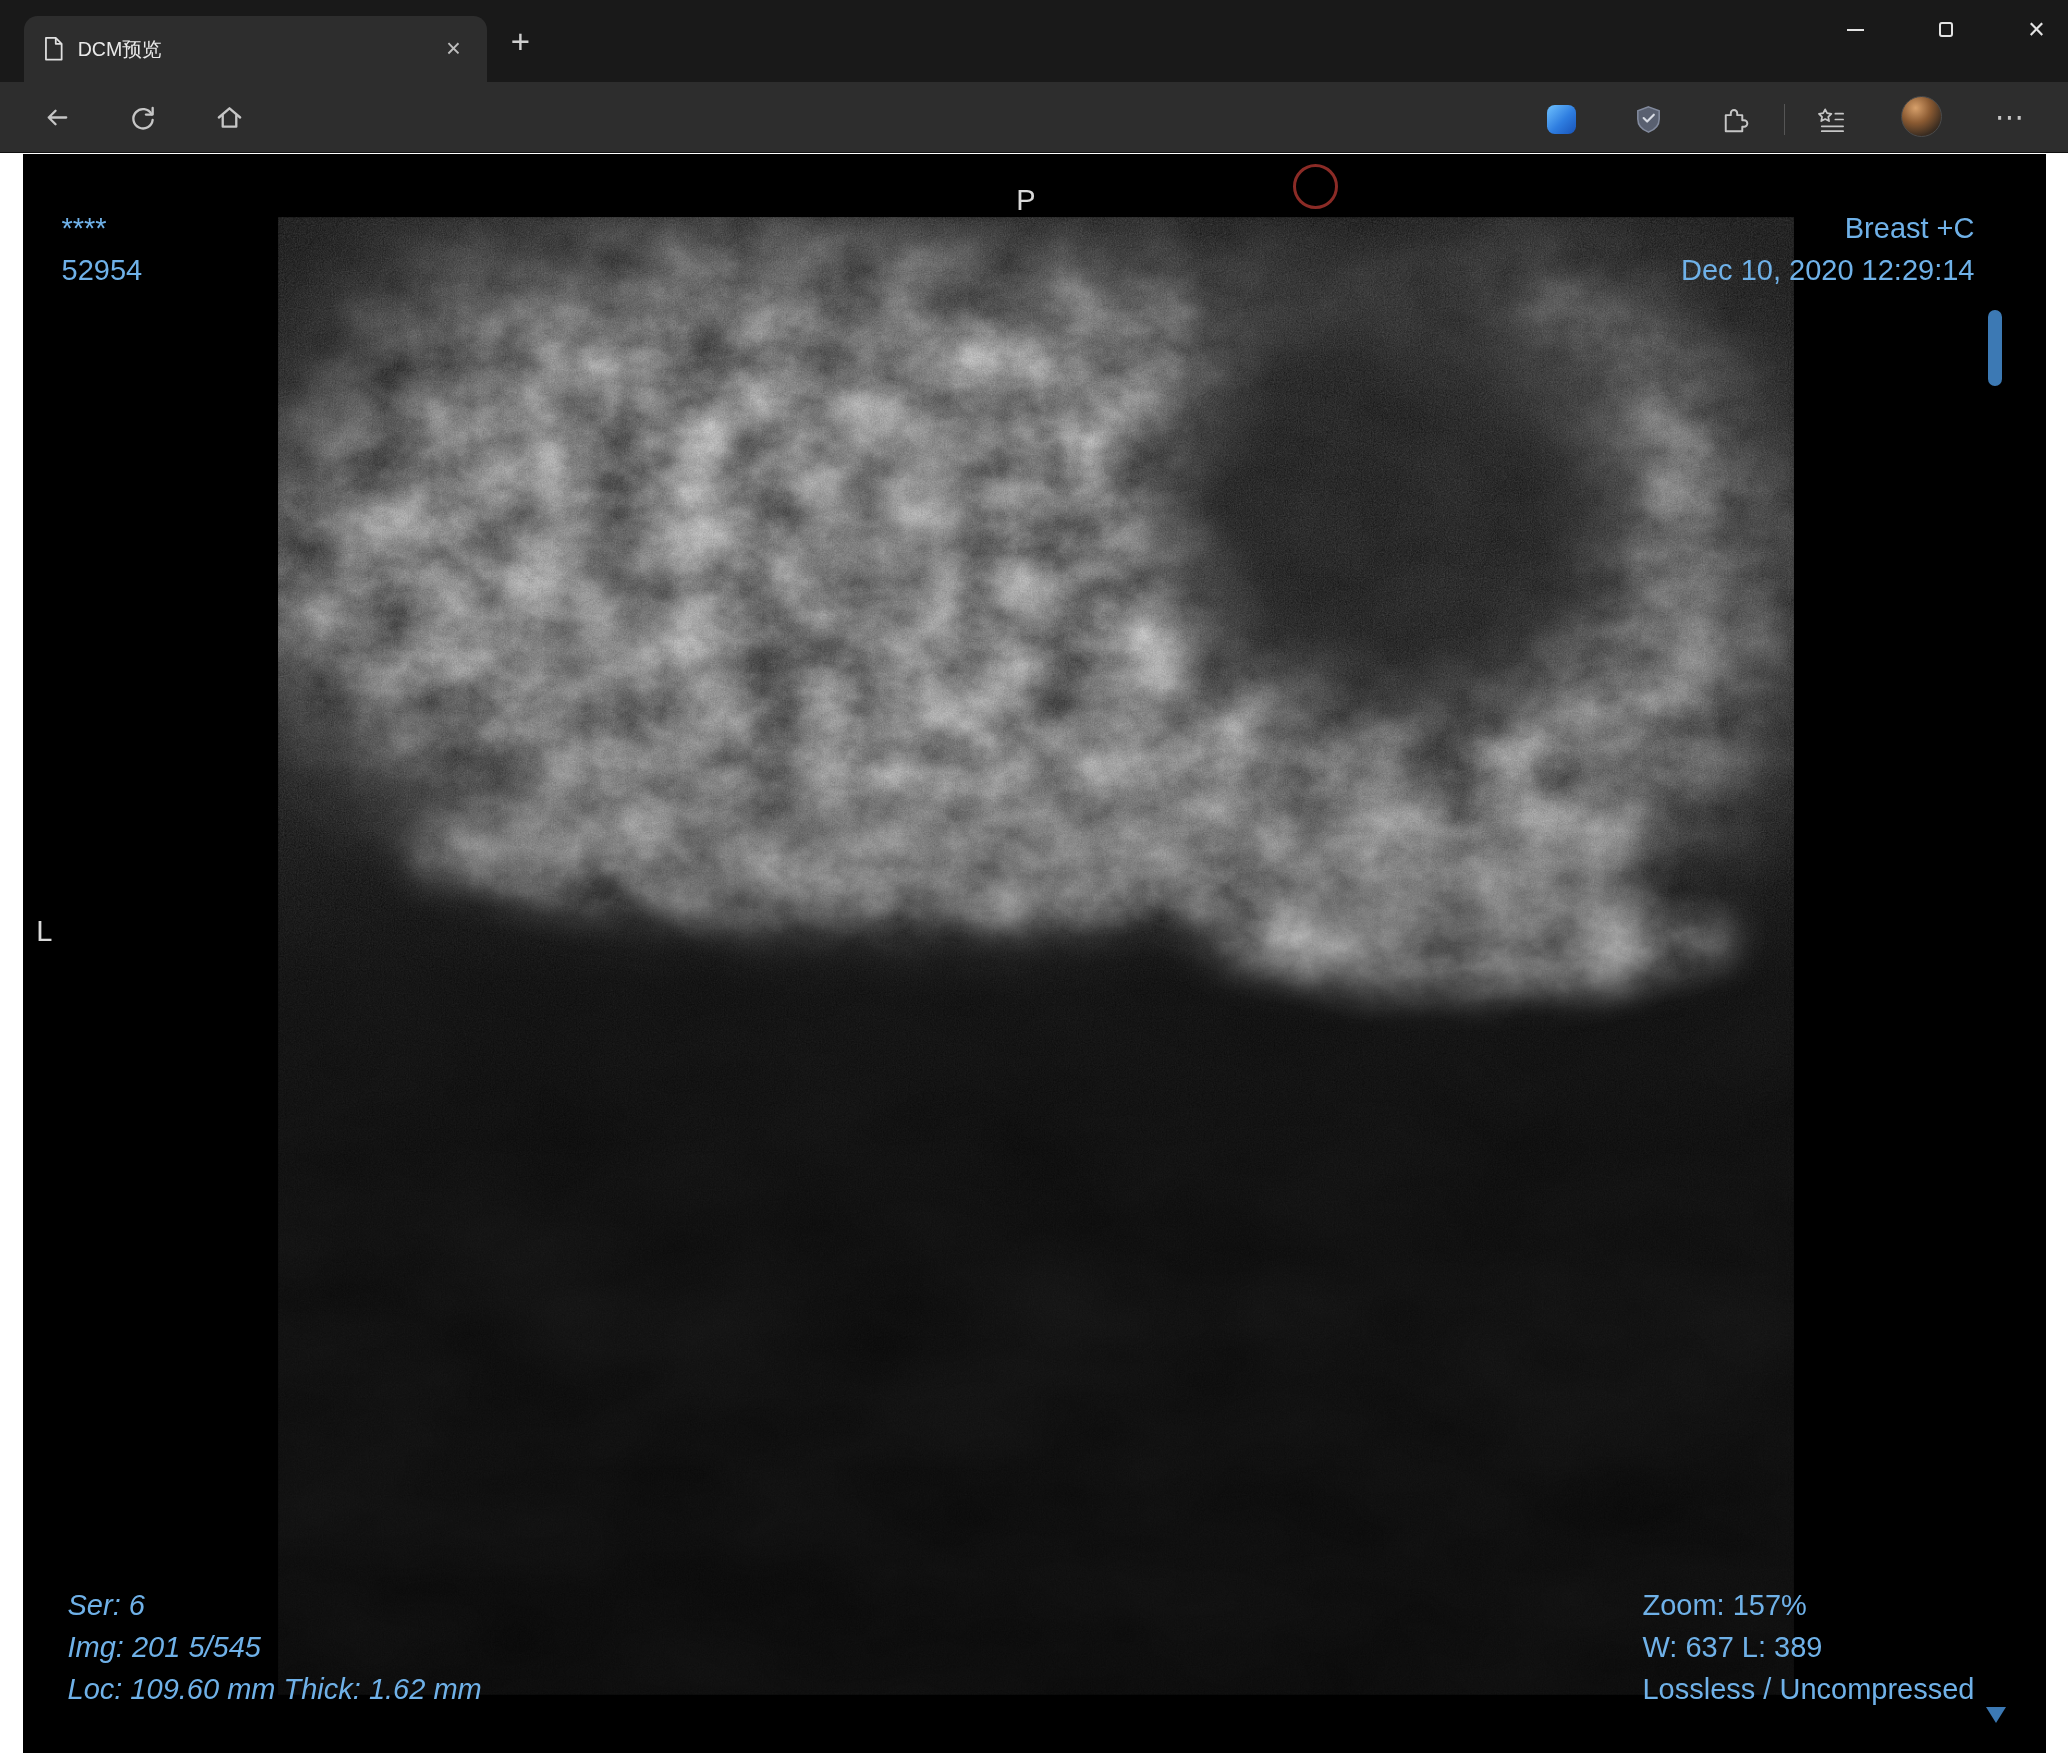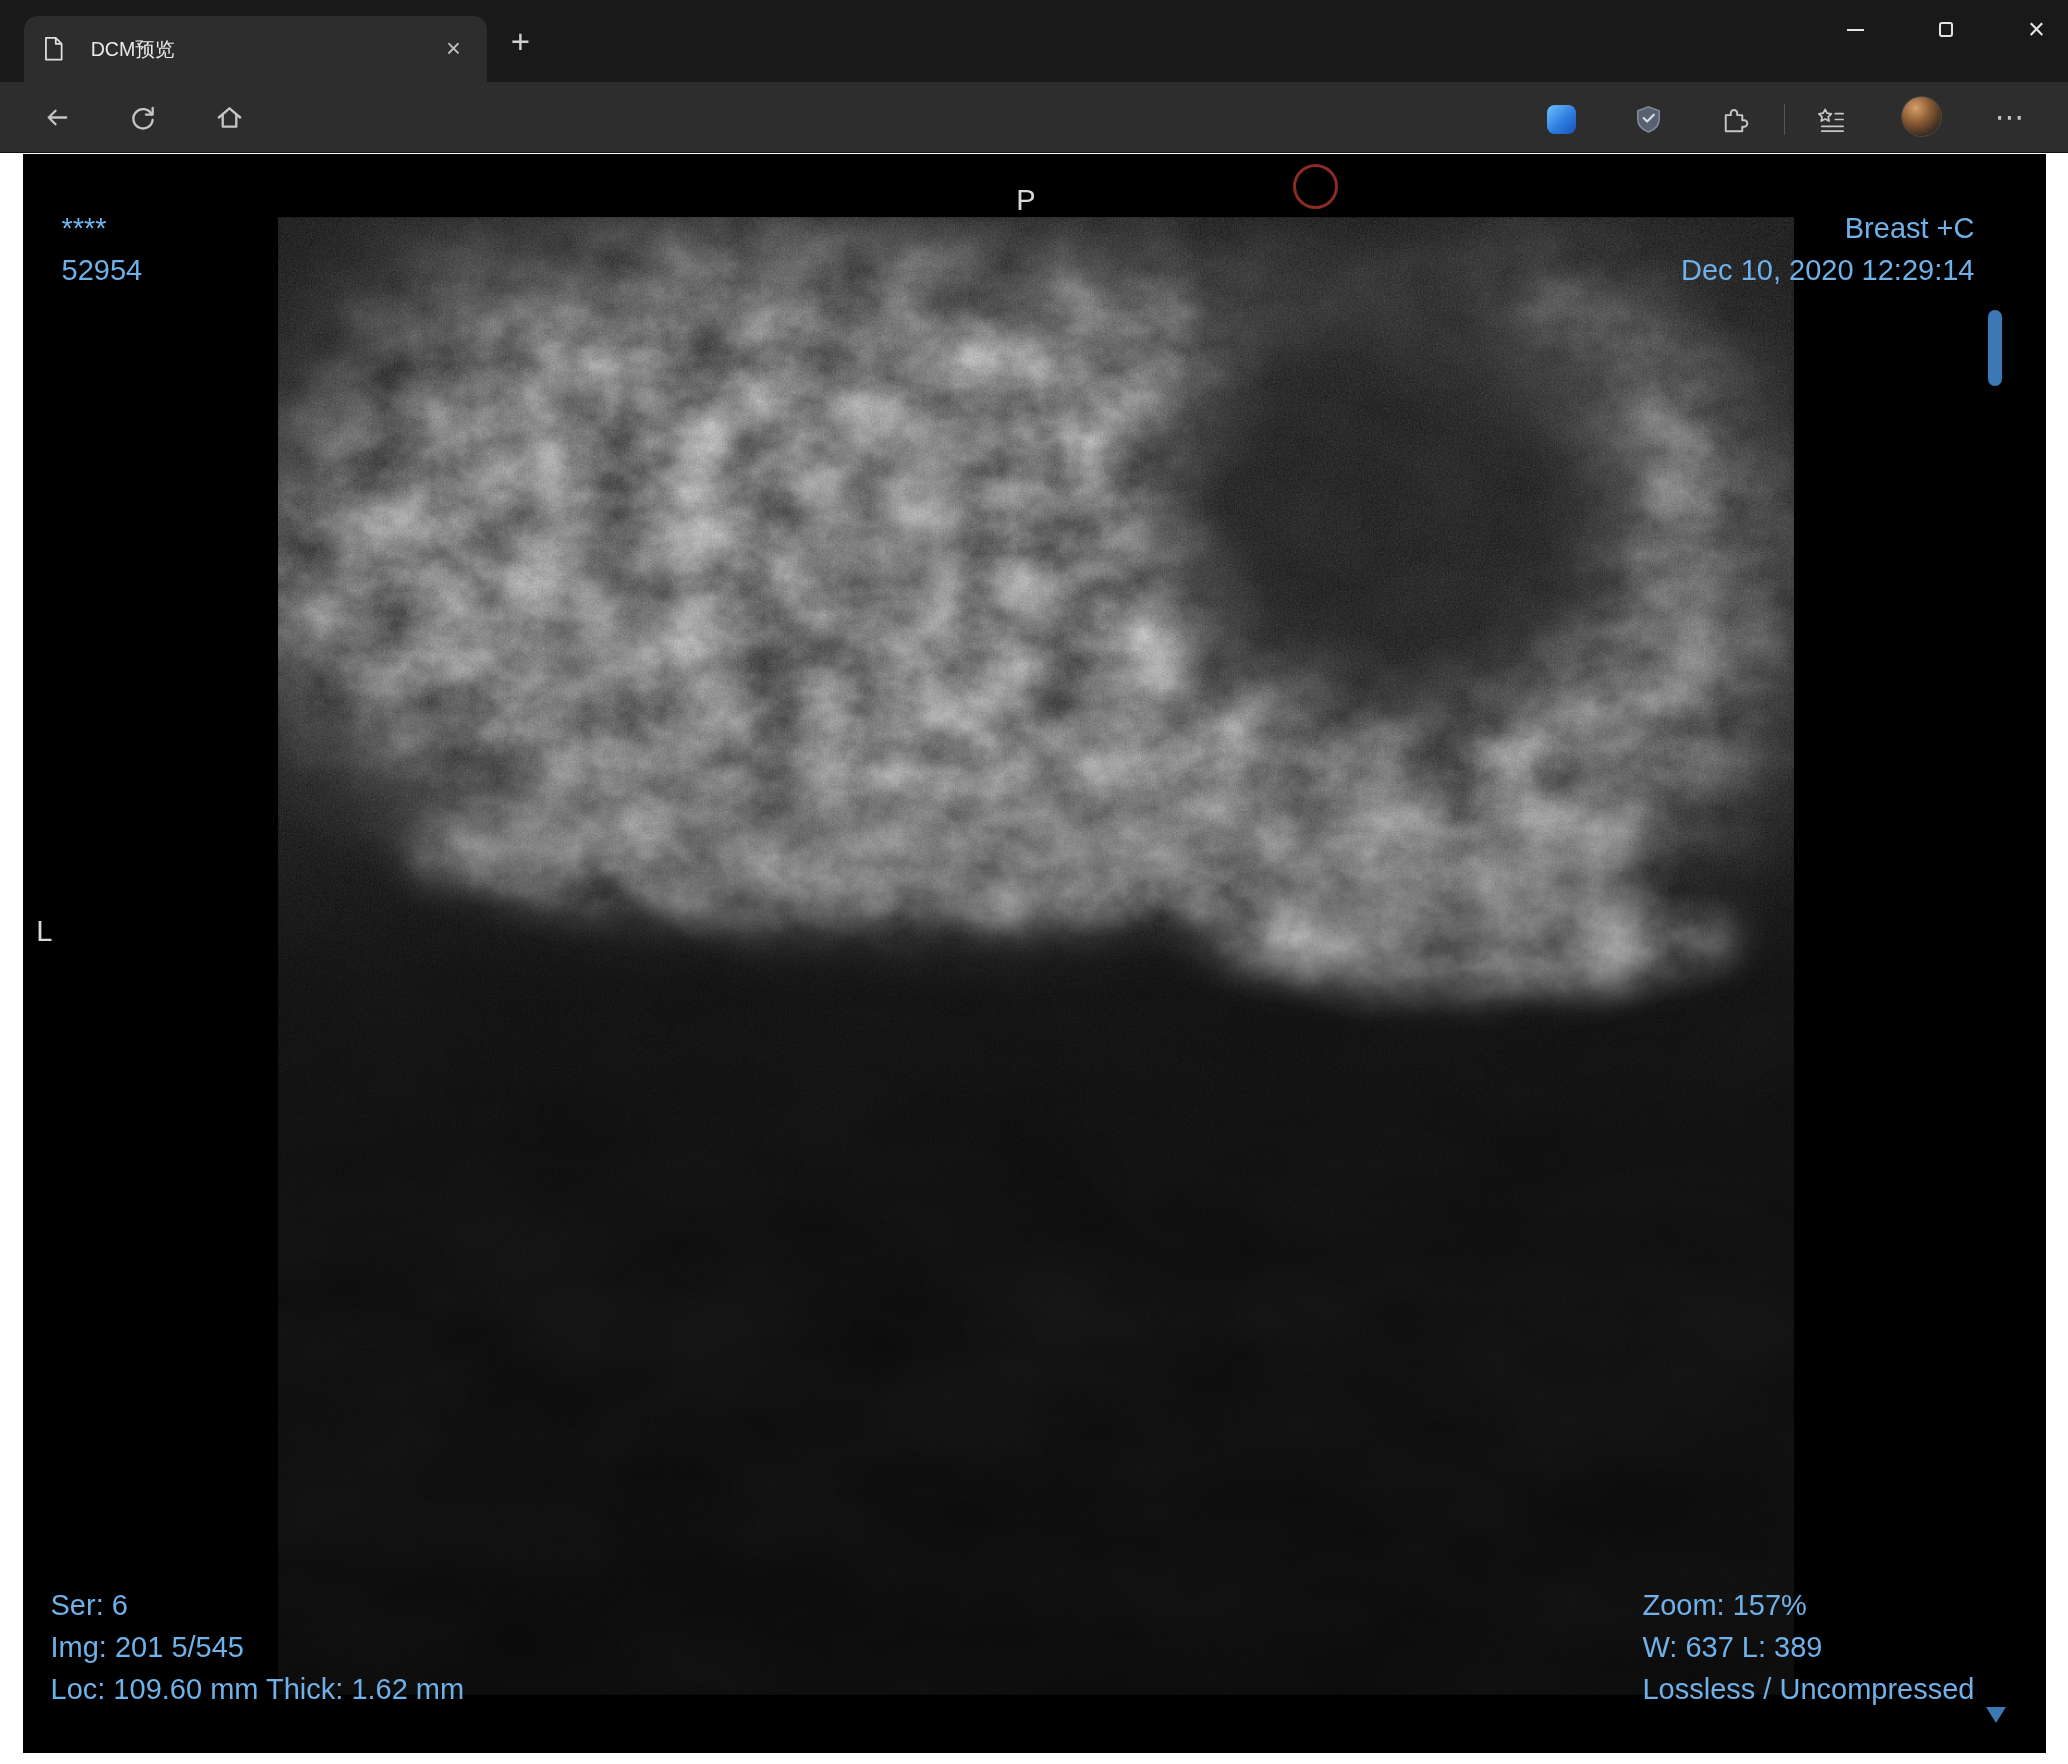--- a/index.html
+++ b/index.html
@@ -4,21 +4,21 @@
 <style>
   * { margin:0; padding:0; box-sizing:border-box; }
   html,body { width:2068px; height:1764px; overflow:hidden; background:#000; }
   body { font-family:"Liberation Sans","DejaVu Sans",sans-serif; }
 
   .screen { position:relative; width:2068px; height:1764px; background:#ffffff; overflow:hidden; }
 
   
   .tabstrip { position:absolute; left:0; top:0; width:2068px; height:82px; background:#191919; }
   .tab { position:absolute; left:23.5px; top:15.7px; width:463px; height:67px; background:#2d2d2d;
-         border-radius:13.7px 13.7px 0 0; display:flex; align-items:center; padding:0 19.6px; gap:26px; cursor:default; }
+         border-radius:13.7px 13.7px 0 0; display:flex; align-items:center; padding:0 19.6px; gap:13px; cursor:default; }
   .tab-title { flex:1; font-size:19.6px; color:#e9e9e9; white-space:nowrap; overflow:hidden; }
   .tab-close { font-size:25.5px; color:#bdbdbd; line-height:1; padding:2px 5.9px; }
   .newtab { position:absolute; left:498px; top:19.6px; width:45px; height:45px; display:flex; align-items:center; justify-content:center;
             color:#cfcfcf; font-size:33px; font-weight:300; }
   .wincontrols { position:absolute; right:0; top:0; height:59px; display:flex; }
   .winbtn { width:63px; height:59px; display:flex; align-items:center; justify-content:center; color:#e3e3e3; margin-left:27.4px; }
   .icon-min { width:16.7px; height:2px; background:#e3e3e3; }
   .icon-max { width:14.7px; height:14.7px; border:2px solid #e3e3e3; border-radius:2.9px; }
   .icon-x { font-size:29px; line-height:1; }
 
@@ -41,21 +41,21 @@
             border:1px solid #4a4a4a; }
   .more-glyph { font-size:29px; color:#c6c6c6; line-height:1; }
 
   
   .viewer { position:absolute; left:22.5px; top:154px; width:2023px; height:1599px; background:#000; overflow:hidden; }
   .mri { position:absolute; left:255px; top:63px; }
 
   .dicom-overlay { position:absolute; color:var(--overlay-text,#6fb1e8); font-size:29px; line-height:42px; white-space:nowrap; }
   .ov-top-left    { left:39px;  top:53px; }
   .ov-top-right   { right:71px; top:53px; text-align:right; }
-  .ov-bottom-left { left:28px;  bottom:43px; }
+  .ov-bottom-left { left:45px;  bottom:43px;font-style:italic; }
   .ov-bottom-right{ right:71px; bottom:43px; text-align:left; }
 
   .marker { position:absolute; color:var(--marker-text,#d9d9d9); font-size:29px; line-height:33px; }
   .marker-p { left:984px; top:30px; width:39px; text-align:center; }
   .marker-l { left:13.7px; top:761px; }
 
   .annotation-circle { position:absolute; left:1270px; top:9.8px; width:45px; height:45px; border-radius:50%;
                        border:3.9px solid var(--annotation-circle,#8b2b26); background:transparent; }
 
   .scroll-thumb { position:absolute; right:44px; top:156px; width:13.7px; height:76px; border-radius:6.9px;

